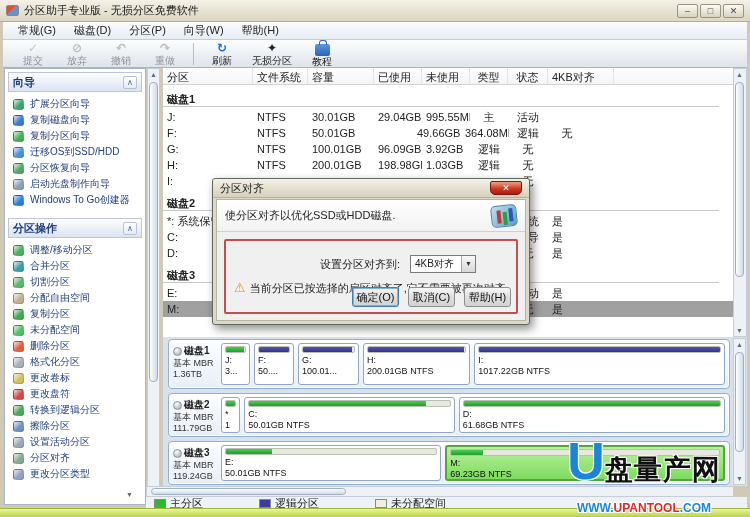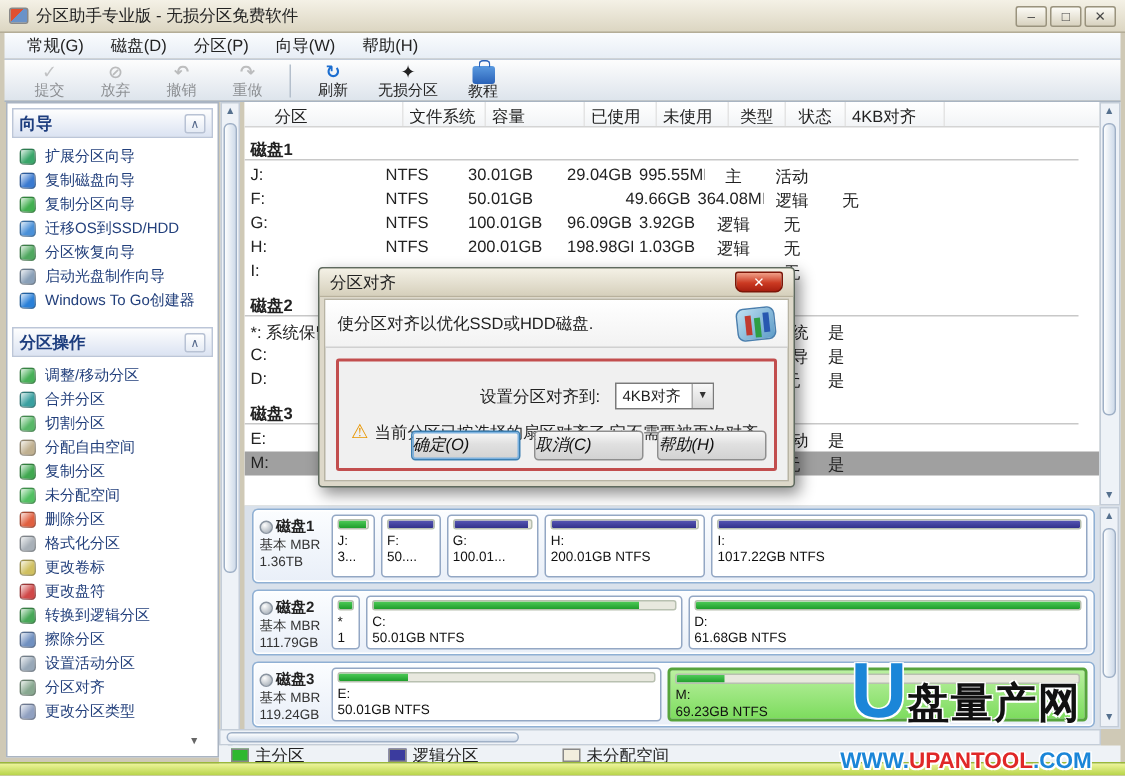--- a/index.html
+++ b/index.html
@@ -143,32 +143,32 @@
   #dlg-set-label { width:178px; text-align:right; padding-right:10px; }
   #combo { width:66px; height:18px; border:1px solid #7a7a7a; background:#fff;
     display:flex; align-items:center; }
   #combo .combo-val { flex:1; padding-left:4px; font-size:10px; }
   #combo .combo-arrow { width:14px; height:16px; background:linear-gradient(#f8f8f8,#d8d8d8);
     border-left:1px solid #aaa; font-size:7px; line-height:16px; text-align:center; color:#333; }
   .dlg-row-warn { display:flex; align-items:flex-start; }
   #warn-icon { color:#e89600; font-size:13px; line-height:13px; margin:0 4px 0 2px; }
   #warn-text { font-size:11px; color:#222; }
   .dlg-buttons { position:absolute; right:5px; bottom:5px; display:flex; gap:9px; }
-  .dlg-btn { width:73px; height:20px; border:1px solid #8e8e8e; border-radius:3px;
+  .dlg-btn { width:47px; height:20px; border:1px solid #8e8e8e; border-radius:3px;
     background:linear-gradient(#f8f8f8,#e0e0e0 45%,#d2d2d2); font-size:11px;
-    text-align:left; line-height:18px; color:#111;font-style:italic; }
+    text-align:center; line-height:18px; color:#111; }
   .dlg-btn.focused { border:1px solid #3c7fb1; box-shadow:0 0 0 1px #7db2e0 inset; }
 
   
   #watermark { position:absolute; left:538px; top:436px; width:212px; text-align:center; pointer-events:none; }
   .wm-outline { text-shadow:-1px -1px 0 #fff,1px -1px 0 #fff,-1px 1px 0 #fff,1px 1px 0 #fff; }
   #wm-row1 { font-weight:bold; line-height:50px; white-space:nowrap; }
   #wm-u { font-size:52px; color:#1b86d8; }
   #wm-cn { font-size:28px; color:#111; letter-spacing:1px; }
-  #wm-row2 { font-weight:bold; font-size:15px; line-height:16px; white-space:nowrap; }
+  #wm-row2 { font-weight:bold; font-size:12px; line-height:16px; white-space:nowrap; }
   .wm-blue { color:#1b86d8; } .wm-red { color:#e02828; }
 </style>
 </head>
 <body>
 
 <div id="titlebar">
   <span id="app-icon"></span>
   <span id="title-text">分区助手专业版 - 无损分区免费软件</span>
   <span id="win-controls">
     <span class="win-btn">–</span>
@@ -320,21 +320,21 @@
     <span id="sb-more">▼</span>
   </div>
 <div id="sb-scroll">
   <span class="scroll-arrow" style="top:0">▲</span>
   <span class="scroll-thumb" style="top:13px;height:300px"></span>
   <span class="scroll-arrow" style="bottom:0">▼</span>
 </div>
 
 <div id="table">
     <div class="t-headrow">
-      <span class="t-hcell al-l" style="width: 90px; margin-left: 16px;">分区</span>
+      <span class="t-hcell al-l" style="width: 90px;">分区</span>
       <span class="t-hcell al-l" style="width: 55px;">文件系统</span>
       <span class="t-hcell al-r" style="width: 66px;">容量</span>
       <span class="t-hcell al-r" style="width: 48px;">已使用</span>
       <span class="t-hcell al-r" style="width: 48px;">未使用</span>
       <span class="t-hcell al-c" style="width: 38px;">类型</span>
       <span class="t-hcell al-c" style="width: 40px;">状态</span>
       <span class="t-hcell al-l" style="width: 66px;">4KB对齐</span>
     </div>
     <div class="t-group">磁盘1</div>
     <div class="t-row">

